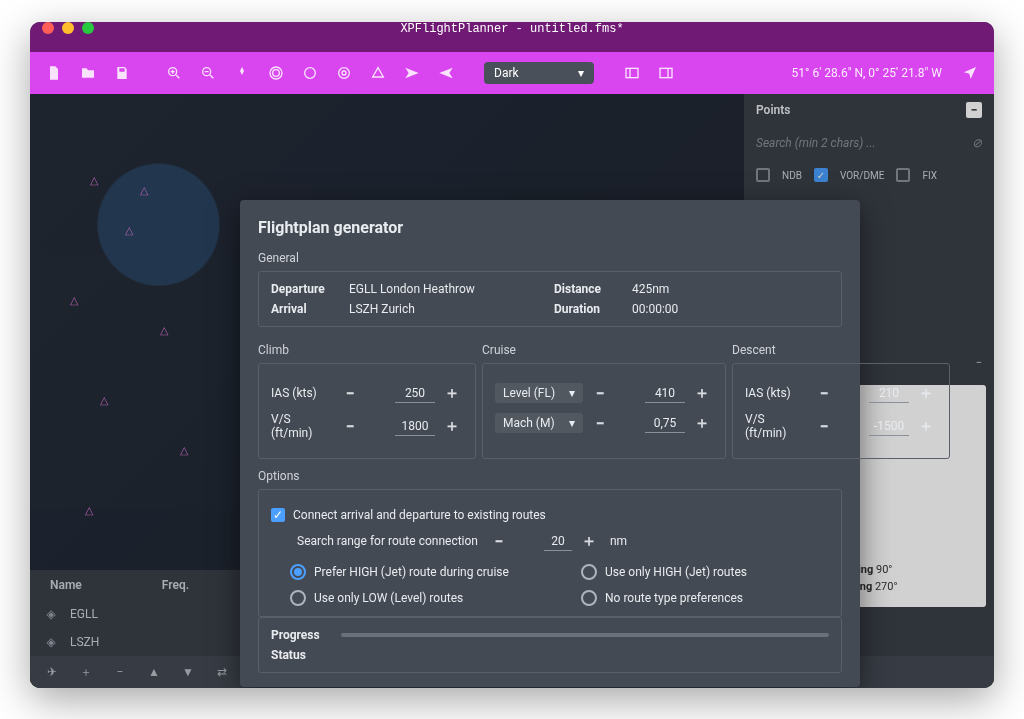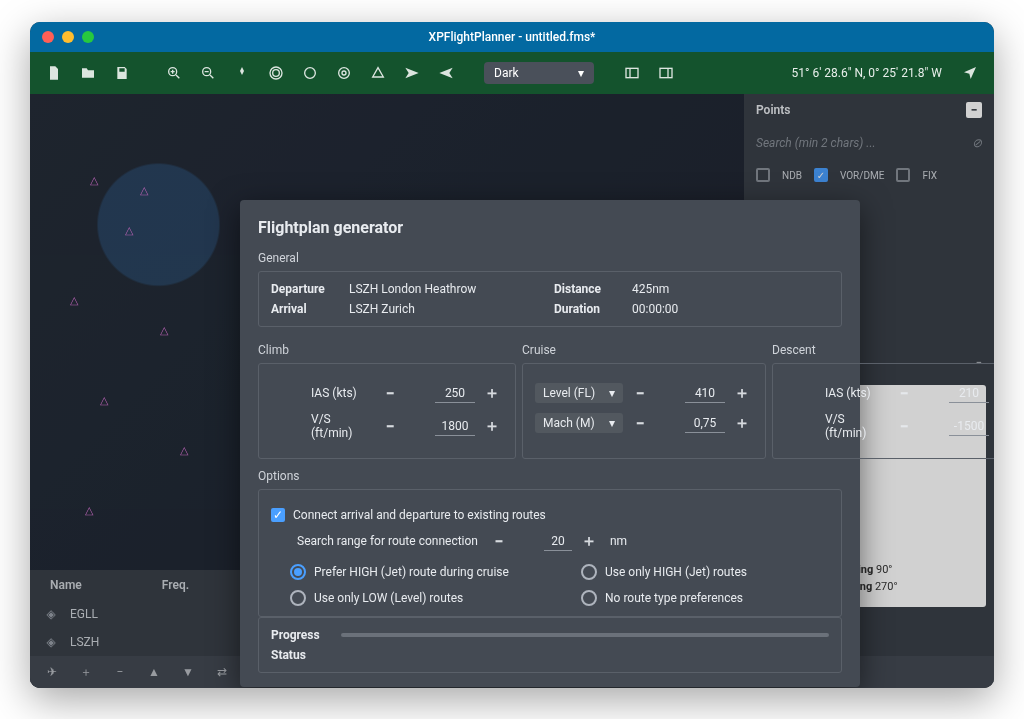--- a/index.html
+++ b/index.html
@@ -2,30 +2,30 @@
 <html><head>
 <meta charset="utf-8">
 <style>
   * { box-sizing: border-box; margin: 0; padding: 0; }
   body { font-family: -apple-system, BlinkMacSystemFont, "Segoe UI", Roboto, sans-serif; background: #fff; width: 1024px; height: 719px; overflow: hidden; position: relative; }
 
   
   .window { position: absolute; left: 30px; top: 22px; width: 964px; height: 666px; background: #2e333b; border-radius: 10px; box-shadow: 0 12px 40px rgba(0,0,0,0.35); overflow: hidden; }
 
   
-  .titlebar { height: 30px; background: #0369a1; display: flex; align-items: center; position: relative; }
+  .titlebar { height: 30px; background: #701a75; display: flex; position: relative; font-family: Liberation Mono, monospace; }
   .traffic { display: flex; gap: 8px; margin-left: 12px; }
   .tl { width: 12px; height: 12px; border-radius: 50%; }
   .tl.close { background: #ff5f56; }
   .tl.min { background: #ffbd2e; }
   .tl.max { background: #27c93f; }
   .winTitle { position: absolute; left: 0; right: 0; text-align: center; color: #fff; font-size: 12px; font-weight: 500; }
 
   
-  .toolbar { height: 42px; background: #14532d; display: flex; align-items: center; padding: 0 10px; gap: 6px; color: #fff; }
+  .toolbar { height: 42px; background: #d946ef; display: flex; align-items: center; padding: 0 10px; gap: 6px; color: #fff; }
   .tb-group { display: flex; align-items: center; gap: 6px; }
   .tb-btn { width: 28px; height: 28px; display: flex; align-items: center; justify-content: center; color: #fff; opacity: .85; cursor: pointer; }
   .tb-sep { width: 12px; }
   .theme-sel { display: flex; align-items: center; background: #4a505a; border-radius: 4px; padding: 4px 10px; font-size: 12px; width: 110px; justify-content: space-between; cursor: pointer; }
   .coords { margin-left: auto; font-size: 12px; opacity: .9; }
   .tb-btn svg { width: 16px; height: 16px; }
 
   
   .main { position: relative; height: 594px; display: flex; }
   .map { flex: 1; background: #1e2530; position: relative; overflow: hidden; }
@@ -65,21 +65,21 @@
   
   .modal { position: absolute; left: 210px; top: 106px; width: 620px; background: #444a53; border-radius: 4px; box-shadow: 0 8px 30px rgba(0,0,0,.5); color: #e8ebef; padding: 18px 18px 14px; font-size: 12px; }
   .modal h2 { font-size: 16px; font-weight: 700; margin-bottom: 14px; }
   .section-label { font-size: 12px; margin: 10px 0 6px; color: #cfd3d9; }
   .box { border: 1px solid #5a6069; border-radius: 3px; padding: 10px 12px; }
   .gen-grid { display: grid; grid-template-columns: 70px 1fr 70px 1fr; row-gap: 6px; column-gap: 8px; }
   .gen-grid .lab { font-weight: 700; }
   .three { display: grid; grid-template-columns: 1fr 1.25fr 1fr; gap: 6px; margin-top: 6px; }
   .col .box { height: 96px; }
   .param { display: flex; align-items: center; gap: 6px; margin: 8px 0; }
-  .param .pl { width: 62px; margin-left: 40px; }
+  .param .pl { width: 62px; }
   .stepper { display: flex; align-items: center; gap: 6px; }
   .stepper .btn { width: 22px; height: 22px; display:flex;align-items:center;justify-content:center;font-weight:900;cursor:pointer;opacity:.9;font-size:16px; }
   .stepper .val { min-width: 40px; text-align: center; border-bottom: 1px solid #8a9099; padding: 2px 2px; margin-left: 28px; }
   .dropdown { display:flex; align-items:center; justify-content:space-between; background:#52585f; border-radius:3px; padding:3px 8px; width:88px; cursor:pointer; }
 
   .opts .row { display:flex; align-items:center; gap:8px; margin:8px 0; }
   .opts .sub { margin-left: 26px; display:flex; align-items:center; gap:10px; }
   .radios { display:grid; grid-template-columns:1fr 1fr; gap:10px 24px; margin-top:12px; }
   .radio { display:flex; align-items:center; gap:8px; cursor:pointer;padding-left:19px; }
   .rdot { width:16px; height:16px; border:2px solid #aeb4bd; border-radius:50%; display:flex; align-items:center; justify-content:center; }
@@ -287,21 +287,21 @@
 
     <div class="dim"></div>
 
     <div class="modal">
       <h2>Flightplan generator</h2>
 
       <div class="section-label">General</div>
       <div class="box">
         <div class="gen-grid">
           <span class="lab">Departure</span>
-          <span>LSZH London Heathrow</span>
+          <span>EGLL London Heathrow</span>
           <span class="lab">Distance</span>
           <span>425nm</span>
           <span class="lab">Arrival</span>
           <span>LSZH Zurich</span>
           <span class="lab">Duration</span>
           <span>00:00:00</span>
         </div>
       </div>
 
       <div class="three">

